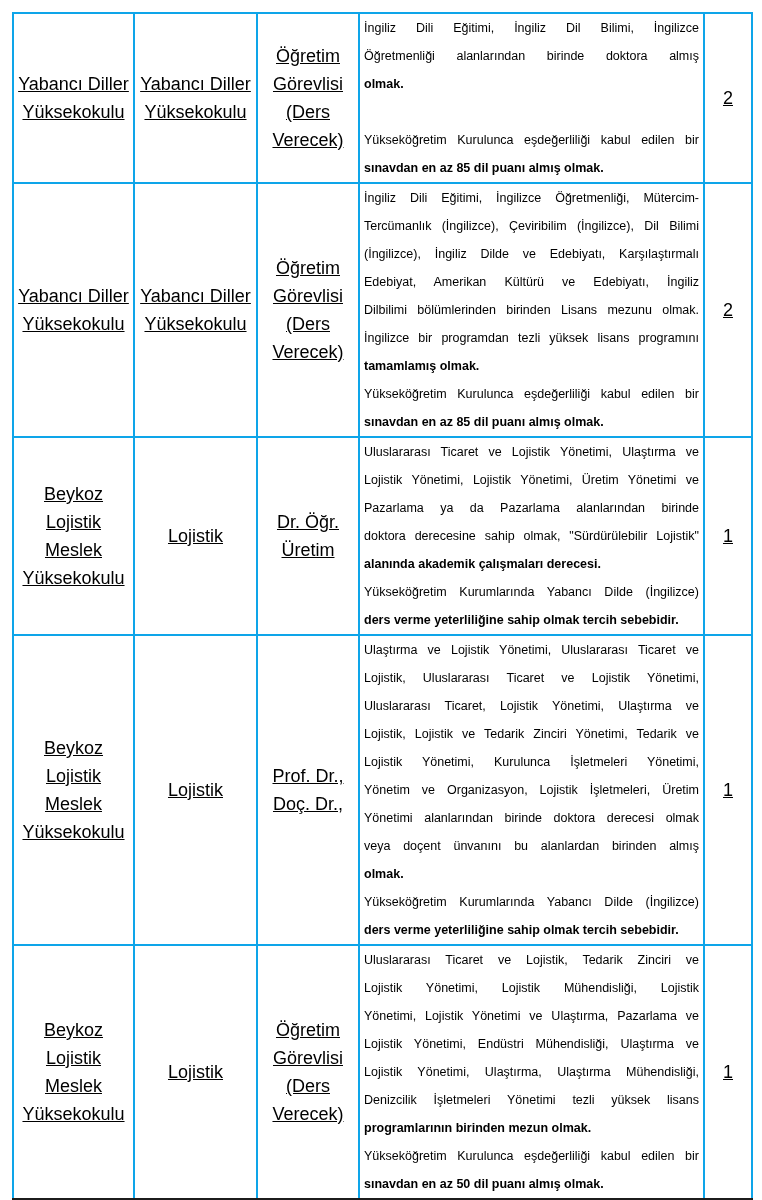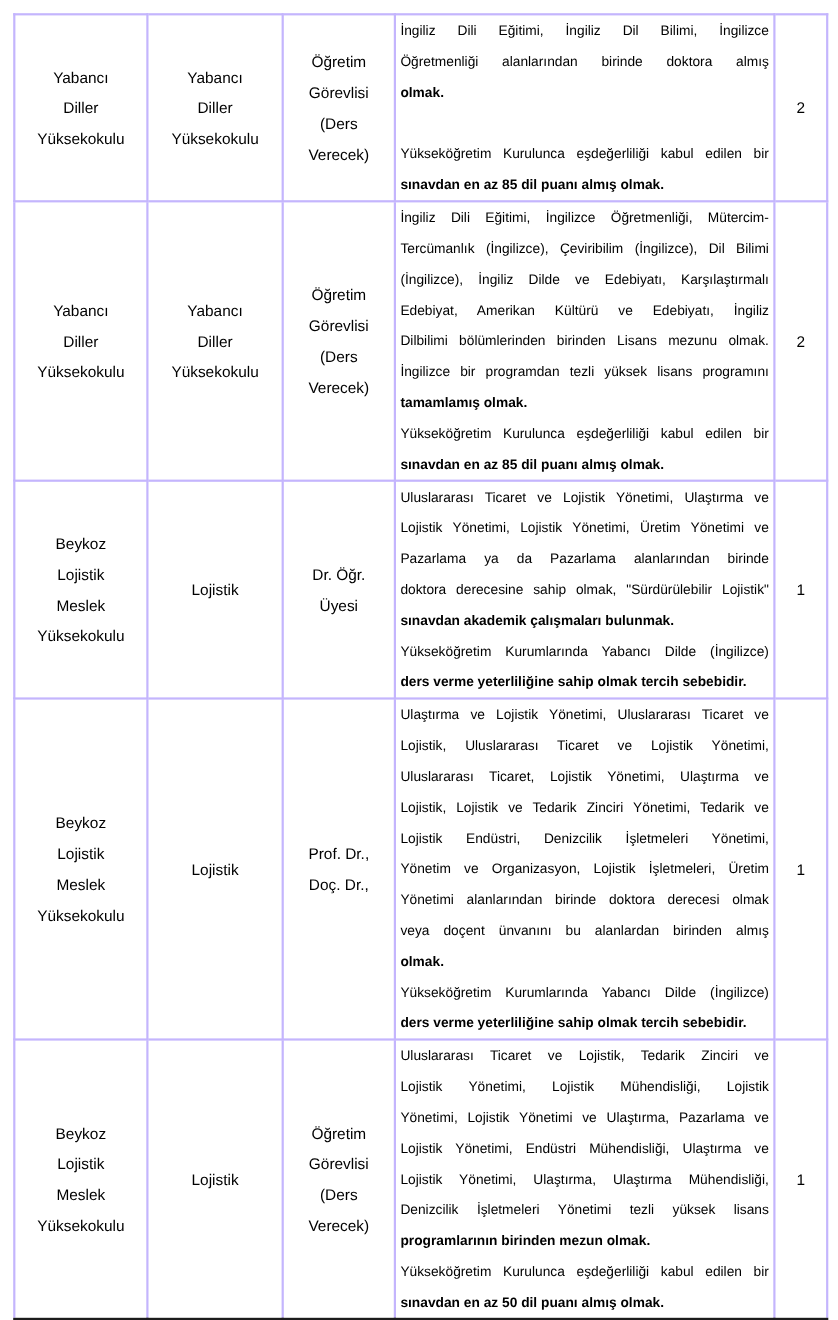--- a/index.html
+++ b/index.html
@@ -20,27 +20,28 @@
     border-collapse: collapse;
     table-layout: fixed;
     border: 2px solid #1c1c1c;
     border-bottom-width: 4px;
   }
   .c-unit  { width: 121px; }
   .c-dept  { width: 123px; }
   .c-title { width: 102px; }
   .c-req   { width: 345px; }
   .c-count { width: 48px; }
-  td.cell { border: 2px solid #c4b5fd; }
+  td.cell { border: 2px solid #0ea5e9; }
   td.center {
     text-align: center;
     vertical-align: middle;
-    font-size: 14px;
+    font-size: 18px;
     line-height: 28px;
-    padding: 0 18px;
+    padding: 0 4px;
+    text-decoration: underline;
   }
   td.req-cell {
     vertical-align: top;
     font-size: 12.5px;
     line-height: 28px;
     padding: 0 4px;
   }
   .req-line {
     min-height: 28px;
     text-align: justify;
@@ -91,43 +92,43 @@
             <div class="req-line end">tamamlamış olmak.</div>
             <div class="req-line">Yükseköğretim Kurulunca eşdeğerliliği kabul edilen bir</div>
             <div class="req-line end">sınavdan en az 85 dil puanı almış olmak.</div>
           </td>
     <td class="cell center">2</td>
   </tr>
 
   <tr>
     <td class="cell center">Beykoz Lojistik Meslek Yüksekokulu</td>
     <td class="cell center">Lojistik</td>
-    <td class="cell center">Dr. Öğr. Üyesi</td>
+    <td class="cell center">Dr. Öğr. Üretim</td>
     <td class="cell req-cell">
             <div class="req-line">Uluslararası Ticaret ve Lojistik Yönetimi, Ulaştırma ve</div>
             <div class="req-line">Lojistik Yönetimi, Lojistik Yönetimi, Üretim Yönetimi ve</div>
             <div class="req-line">Pazarlama ya da Pazarlama alanlarından birinde</div>
             <div class="req-line">doktora derecesine sahip olmak, "Sürdürülebilir Lojistik"</div>
-            <div class="req-line end">sınavdan akademik çalışmaları bulunmak.</div>
+            <div class="req-line end">alanında akademik çalışmaları derecesi.</div>
             <div class="req-line">Yükseköğretim Kurumlarında Yabancı Dilde (İngilizce)</div>
             <div class="req-line end">ders verme yeterliliğine sahip olmak tercih sebebidir.</div>
           </td>
     <td class="cell center">1</td>
   </tr>
 
   <tr>
     <td class="cell center">Beykoz Lojistik Meslek Yüksekokulu</td>
     <td class="cell center">Lojistik</td>
     <td class="cell center">Prof. Dr., Doç. Dr.,</td>
     <td class="cell req-cell">
             <div class="req-line">Ulaştırma ve Lojistik Yönetimi, Uluslararası Ticaret ve</div>
             <div class="req-line">Lojistik, Uluslararası Ticaret ve Lojistik Yönetimi,</div>
             <div class="req-line">Uluslararası Ticaret, Lojistik Yönetimi, Ulaştırma ve</div>
             <div class="req-line">Lojistik, Lojistik ve Tedarik Zinciri Yönetimi, Tedarik ve</div>
-            <div class="req-line">Lojistik Endüstri, Denizcilik İşletmeleri Yönetimi,</div>
+            <div class="req-line">Lojistik Yönetimi, Kurulunca İşletmeleri Yönetimi,</div>
             <div class="req-line">Yönetim ve Organizasyon, Lojistik İşletmeleri, Üretim</div>
             <div class="req-line">Yönetimi alanlarından birinde doktora derecesi olmak</div>
             <div class="req-line">veya doçent ünvanını bu alanlardan birinden almış</div>
             <div class="req-line end">olmak.</div>
             <div class="req-line">Yükseköğretim Kurumlarında Yabancı Dilde (İngilizce)</div>
             <div class="req-line end">ders verme yeterliliğine sahip olmak tercih sebebidir.</div>
           </td>
     <td class="cell center">1</td>
   </tr>
 

